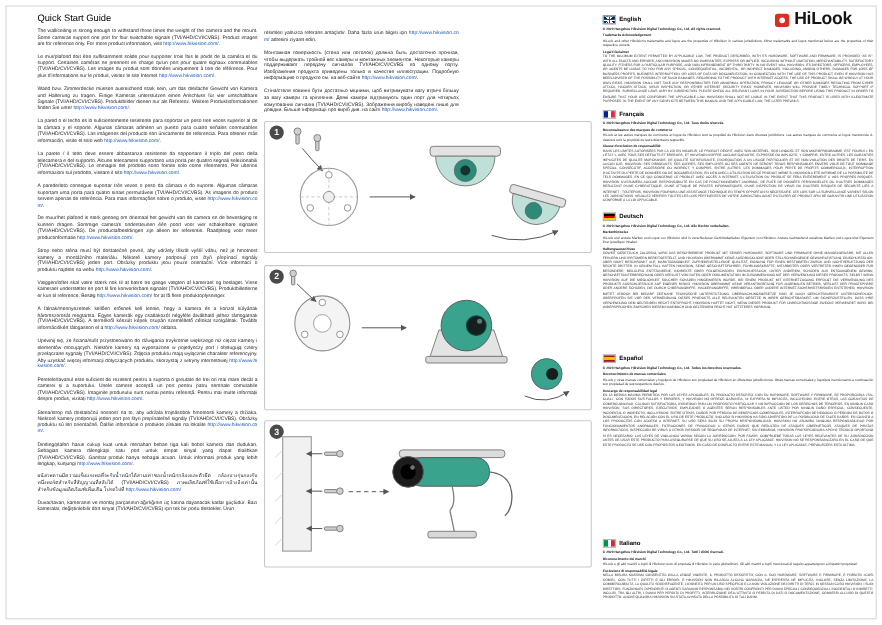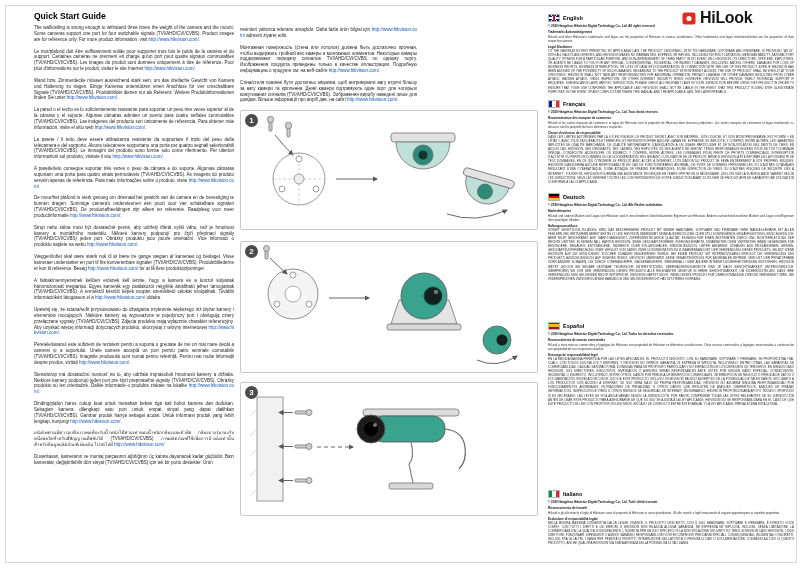--- a/index.html
+++ b/index.html
@@ -6,21 +6,21 @@
   html,body { width:802px; height:568px; }
   body {
     position:relative; background:#ffffff; overflow:hidden;
     font-family:"Liberation Sans","DejaVu Sans",sans-serif;
     color:#1c1c1c;
   }
   .page-frame { position:absolute; inset:5px; border:1px solid #d8d8d8; pointer-events:none; }
 
   
   .col-left { position:absolute; left:34px; top:11px; width:200px; }
-  .col-left h1 { font-size:8.5px; font-weight:bold; color:#000; margin:0 0 4px 0; }
+  .col-left h1 { font-size:8.5px; font-weight:normal; color:#000; margin:0 0 4px 0; }
   .para { font-size:4.5px; line-height:1.3; text-align:justify; margin-bottom:6px; color:#1c1c1c; }
   .link { color:#1553b5; text-decoration:none; word-break:break-all; }
 
   
   .col-mid { position:absolute; left:240px; top:27px; width:177px; }
   .steps { position:absolute; left:240px; top:110px; width:298px; }
   .step-box { position:relative; width:298px; background:#fff; border:1px solid #c9c9c9; border-radius:2px; }
   .step-box.b1 { height:120px; margin-bottom:11px; }
   .step-box.b2 { height:132px; margin-bottom:9px; }
   .step-box.b3 { height:134px; }
@@ -49,21 +49,21 @@
       #012169; }
   .flag-fr { background:linear-gradient(to right, #002395 33%, #fff 33% 66%, #ED2939 66%); }
   .flag-de { background:linear-gradient(to bottom, #000 33%, #DD0000 33% 66%, #FFCE00 66%); }
   .flag-es { background:linear-gradient(to bottom, #AA151B 25%, #F1BF00 25% 75%, #AA151B 75%); }
   .flag-it { background:linear-gradient(to right, #009246 33%, #fff 33% 66%, #CE2B37 66%); }
   .copy { font-size:3px; font-weight:bold; color:#111; margin-bottom:1.5px; }
   .bh { font-size:3px; font-weight:bold; color:#111; margin:2px 0 0.5px 0; }
   .bt { font-size:3px; line-height:1.35; text-align:justify; color:#2e2e2e; }
 
   
-  .logo { position:absolute; left:682px; top:9px; display:flex; align-items:center; gap:3px; }
+  .logo { position:absolute; left:704px; top:9px; display:flex; align-items:center; gap:3px; }
   .logo-text { font-size:16px; font-weight:800; color:#141414; letter-spacing:-0.3px; }
 </style>
 </head>
 <body>
 
 <div class="page-frame"></div>
 
 <div class="logo">
   <svg width="15" height="15" viewBox="0 0 15 15">
     <rect x="0.5" y="1.5" width="13" height="12" rx="2.5" fill="#E02B20"></rect>

